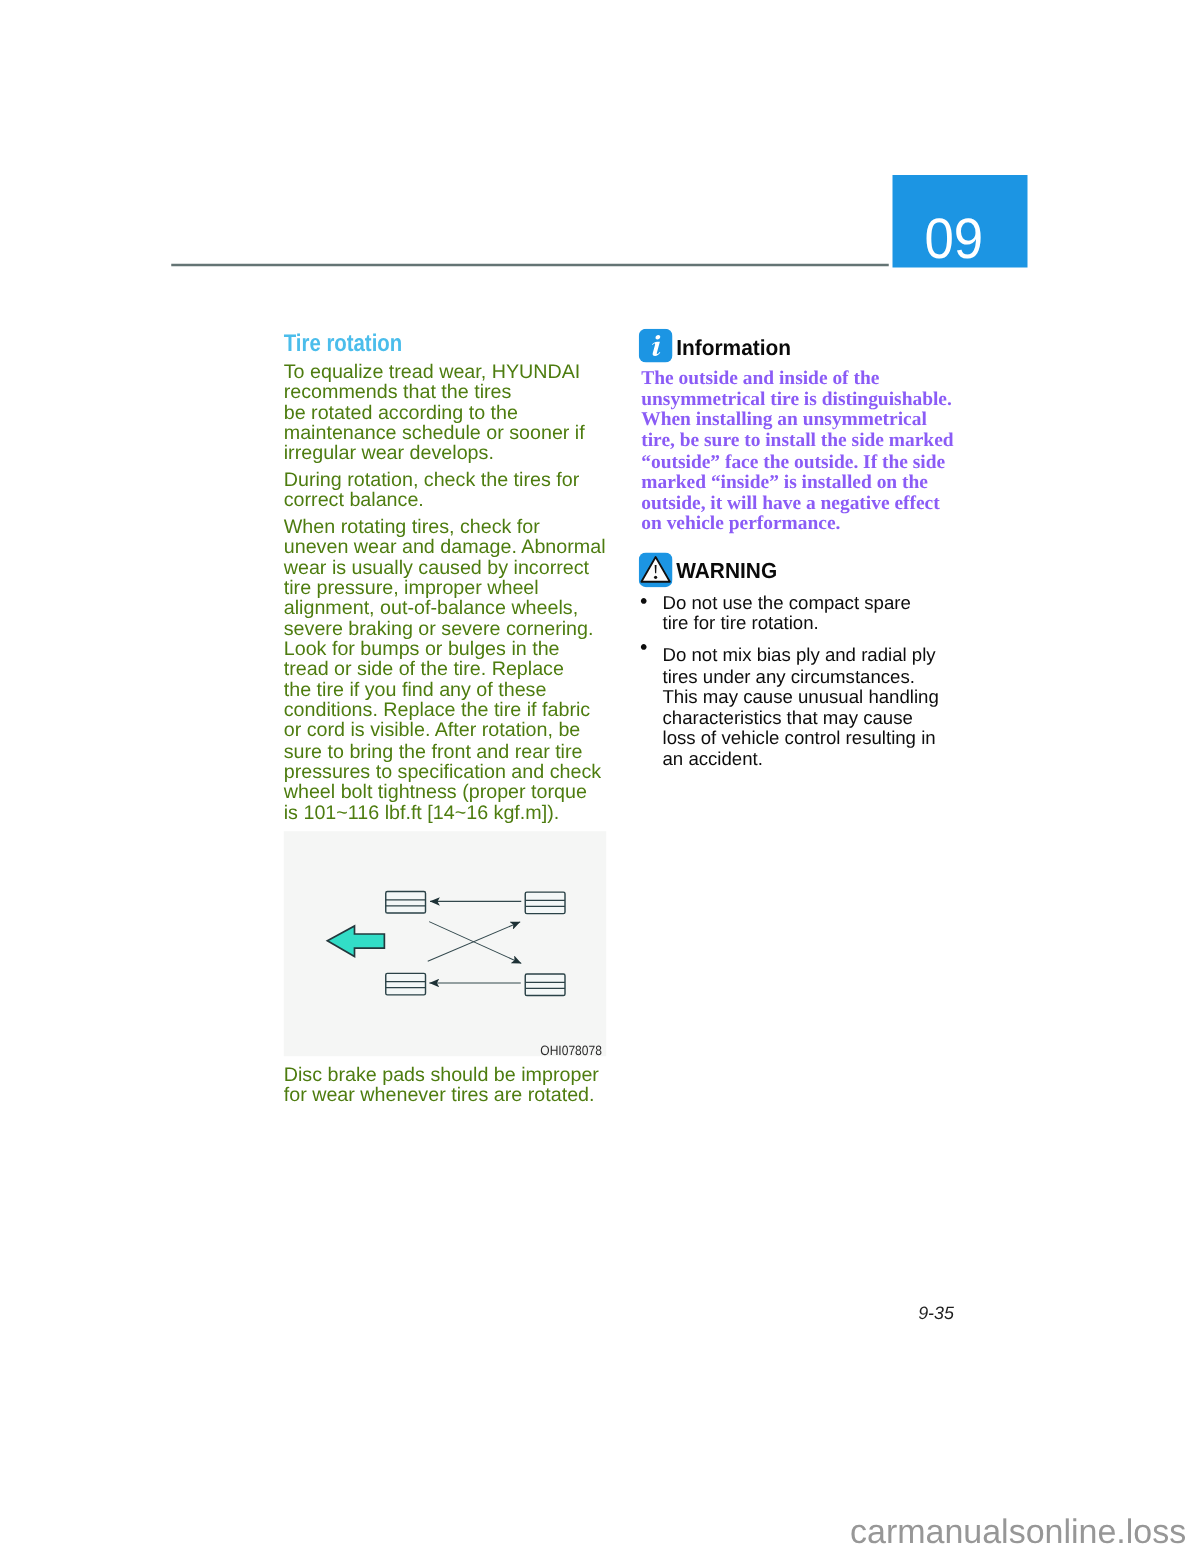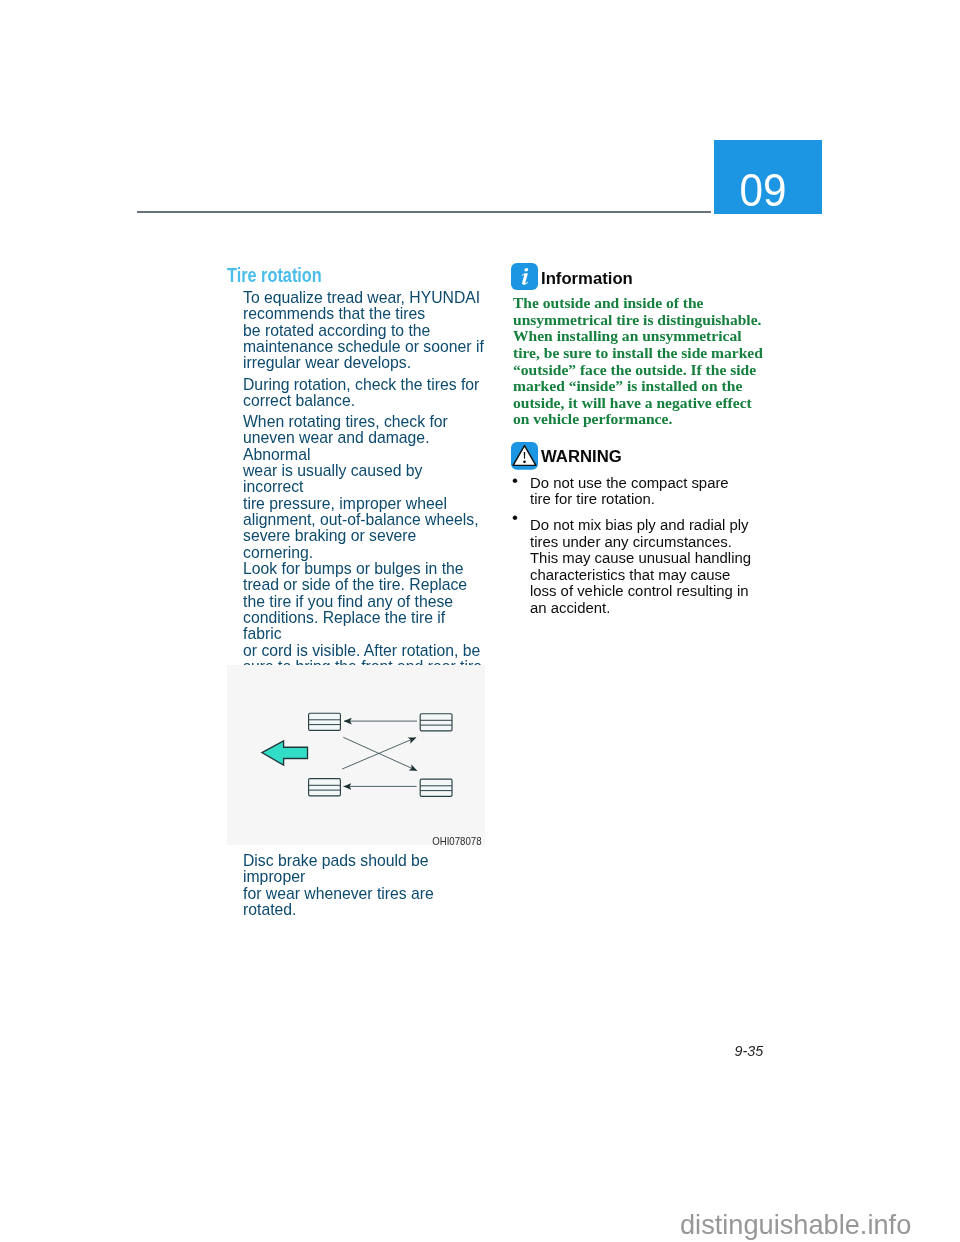--- a/index.html
+++ b/index.html
@@ -33,23 +33,23 @@
   .col-right { position: absolute; left: 513px; top: 0; width: 262px; }
 
   .sec-title {
     position: absolute; left: 0; top: 265.5px;
     color: #4bbdeb; font-size: 19.3px; font-weight: 700;
     margin: 0; line-height: 20px;
     transform: scaleX(0.845); transform-origin: 0 50%;
   }
 
   p.body {
-    position: absolute; left: 16px;
+    position: absolute; left: 0;
     font-size: 15.75px; line-height: 16.35px;
-    color: #0c4a6e; margin: 0; font-weight: 400;
+    color: #4d7c0f; margin: 0; font-weight: 400;
     white-space: pre-line;
   }
 
   
   .figure {
     position: absolute; left: 0; top: 665px;
     width: 257.5px; height: 179.5px;
     background: #f5f6f5; overflow: hidden;
   }
   .fig-code {
@@ -62,21 +62,21 @@
   
   .notice-icon { position: absolute; }
   .notice-label {
     position: absolute; font-size: 17.4px; font-weight: 700;
     color: #0a0a0a; line-height: 1;
     transform: scaleX(0.96); transform-origin: 0 50%;
   }
   .info-body {
     position: absolute; left: 0; top: 295.3px;
     font-family: "Liberation Serif", serif; font-weight: 700;
-    font-size: 15.55px; line-height: 16.6px; color: #15803d;
+    font-size: 15.55px; line-height: 16.6px; color: #8b5cf6;
     margin: 0; white-space: pre-line;
   }
   .warn-item {
     position: absolute; left: 17px;
     font-size: 14.9px; font-weight: 400; line-height: 16.6px;
     color: #0d0d0d; margin: 0; white-space: pre-line;
   }
   .warn-bullet {
     position: absolute; left: -1px; margin-top: -2px;
     font-size: 17px; line-height: 16.6px; color: #0d0d0d;
@@ -192,13 +192,13 @@
   <span class="warn-bullet" style="top:511.5px">•</span>
   <p class="warn-item" style="top:517px">Do not mix bias ply and radial ply
 tires under any circumstances.
 This may cause unusual handling
 characteristics that may cause
 loss of vehicle control resulting in
 an accident.</p>
 </div>
 
 <div class="page-num">9-35</div>
-<div class="watermark">distinguishable.info</div>
+<div class="watermark">carmanualsonline.loss</div>
 
 </body></html>

